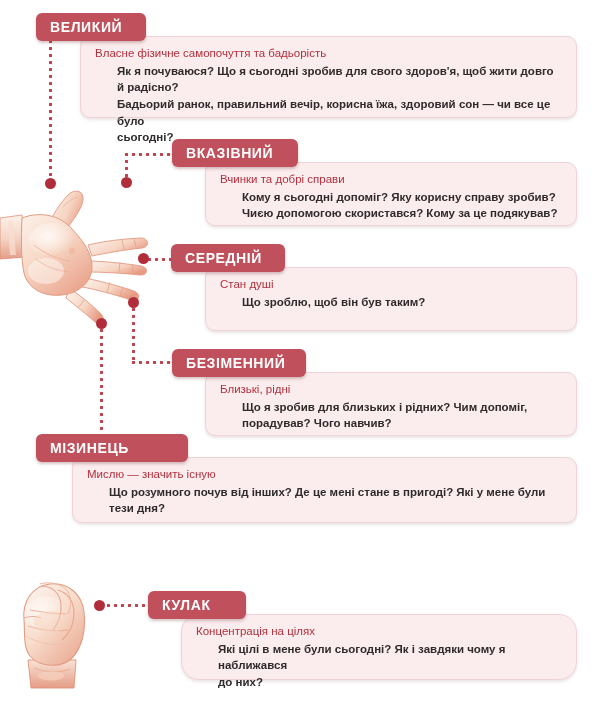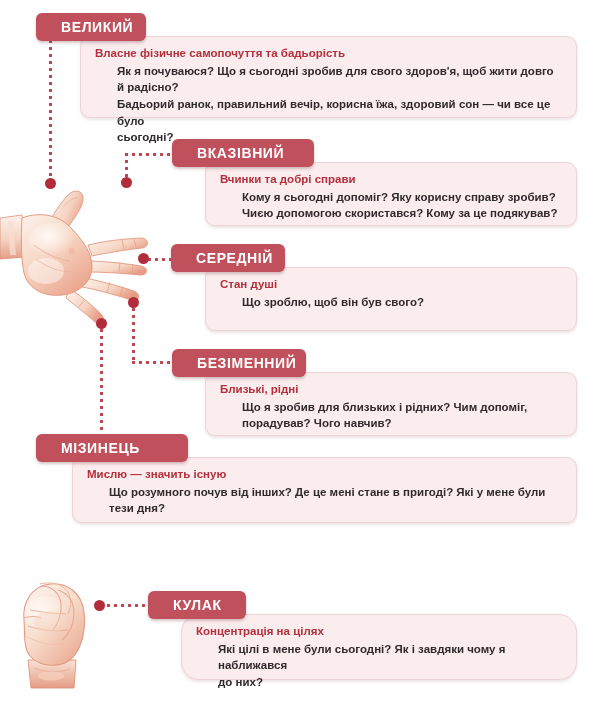--- a/index.html
+++ b/index.html
@@ -24,21 +24,21 @@
 
   
   .pill {
     position: absolute;
     height: 28px;
     background: #c0505b;
     border-radius: 6px;
     box-shadow: 0 2px 3px rgba(120,60,65,0.30);
     display: flex;
     align-items: center;
-    padding: 0 25px;
+    padding: 0 14px;
     box-sizing: border-box;
     z-index: 6;
   }
   .pill-text {
     color: #ffffff;
     font-size: 14px;
     font-weight: bold;
     letter-spacing: 0.6px;
     white-space: nowrap;
     line-height: 1;
@@ -51,21 +51,21 @@
     border: 1px solid #f0d3d7;
     border-radius: 10px;
     box-shadow: 0 2px 3px rgba(170,130,135,0.22);
     box-sizing: border-box;
     z-index: 3;
     padding: 9px 14px 11px 14px;
   }
   .card-title {
     color: #b3303c;
     font-size: 11.5px;
-    font-weight: bold;
+    font-weight: normal;
     line-height: 1.35;
     margin: 0 0 1px 0;
   }
   .card-body {
     color: #2f2b2c;
     font-size: 11.5px;
     line-height: 1.45;
     margin: 0;
     padding-left: 22px;
     text-indent: 0;
@@ -222,38 +222,38 @@
   </div>
   <div class="card" style="left:80px; top:36px; width:497px; height:82px;">
     <div class="card-title">Власне фізичне самопочуття та бадьорість</div>
     <div class="card-body">
       <span class="ln">Як я почуваюся? Що я сьогодні зробив для свого здоров'я, щоб жити довго й радісно?</span>
       <span class="ln">Бадьорий ранок, правильний вечір, корисна їжа, здоровий сон — чи все це було</span>
       <span class="ln">сьогодні?</span>
     </div>
   </div>
 
-  <div class="pill" style="left:172px; top:139px; width:142px;">
+  <div class="pill" style="left:172px; top:139px; width:126px;">
     <span class="pill-text">ВКАЗІВНИЙ</span>
   </div>
   <div class="card" style="left:205px; top:162px; width:372px; height:64px;">
     <div class="card-title">Вчинки та добрі справи</div>
     <div class="card-body">
       <span class="ln">Кому я сьогодні допоміг? Яку корисну справу зробив?</span>
       <span class="ln">Чиєю допомогою скористався? Кому за це подякував?</span>
     </div>
   </div>
 
   <div class="pill" style="left:171px; top:244px; width:114px;">
     <span class="pill-text">СЕРЕДНІЙ</span>
   </div>
   <div class="card" style="left:205px; top:267px; width:372px; height:64px;">
     <div class="card-title">Стан душі</div>
     <div class="card-body">
-      <span class="ln">Що зроблю, щоб він був свого?</span>
+      <span class="ln">Що зроблю, щоб він був таким?</span>
     </div>
   </div>
 
   <div class="pill" style="left:172px; top:349px; width:134px;">
     <span class="pill-text">БЕЗІМЕННИЙ</span>
   </div>
   <div class="card" style="left:205px; top:372px; width:372px; height:64px;">
     <div class="card-title">Близькі, рідні</div>
     <div class="card-body">
       <span class="ln">Що я зробив для близьких і рідних? Чим допоміг,</span>

